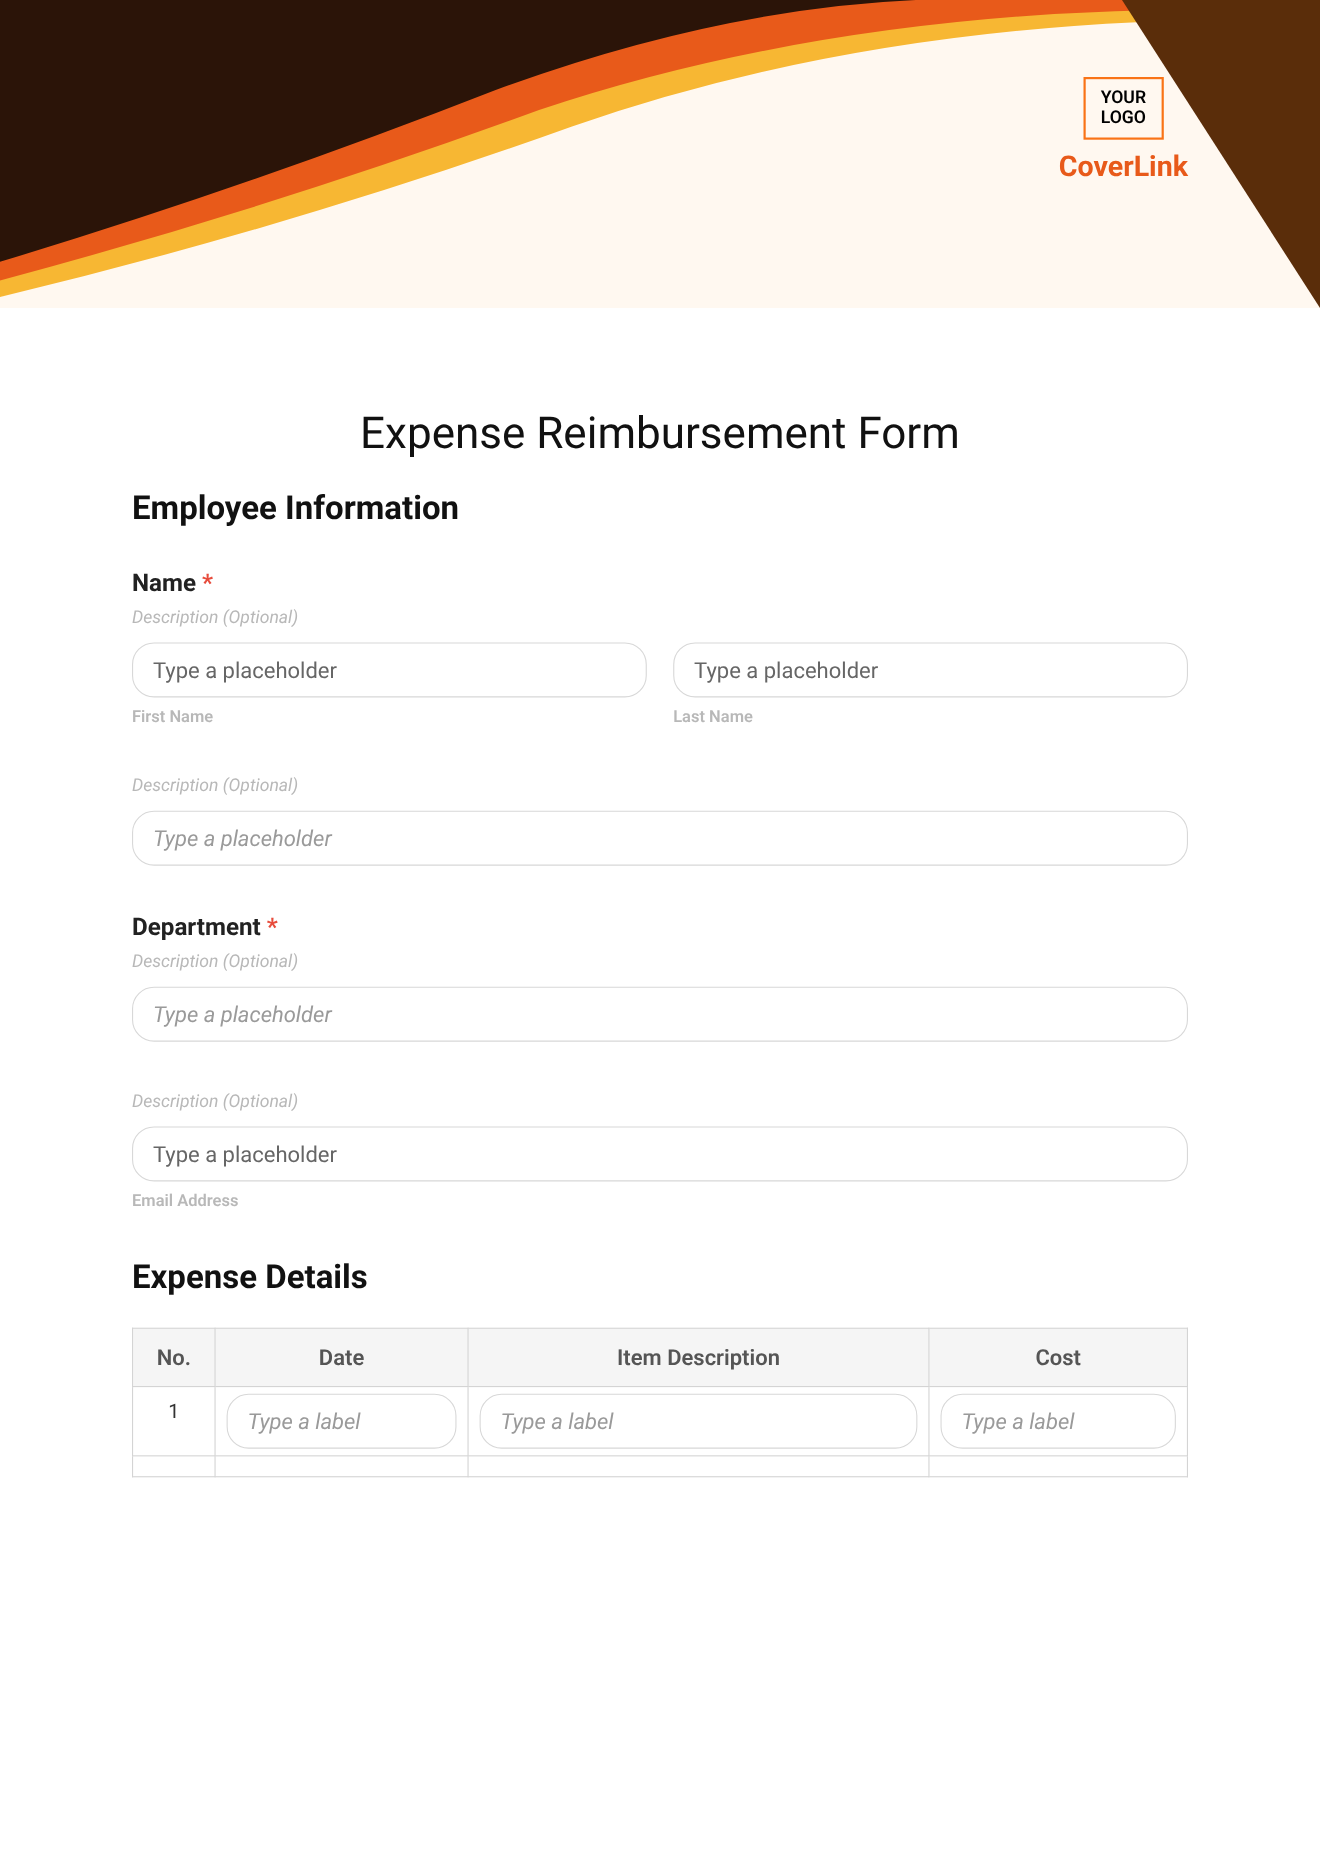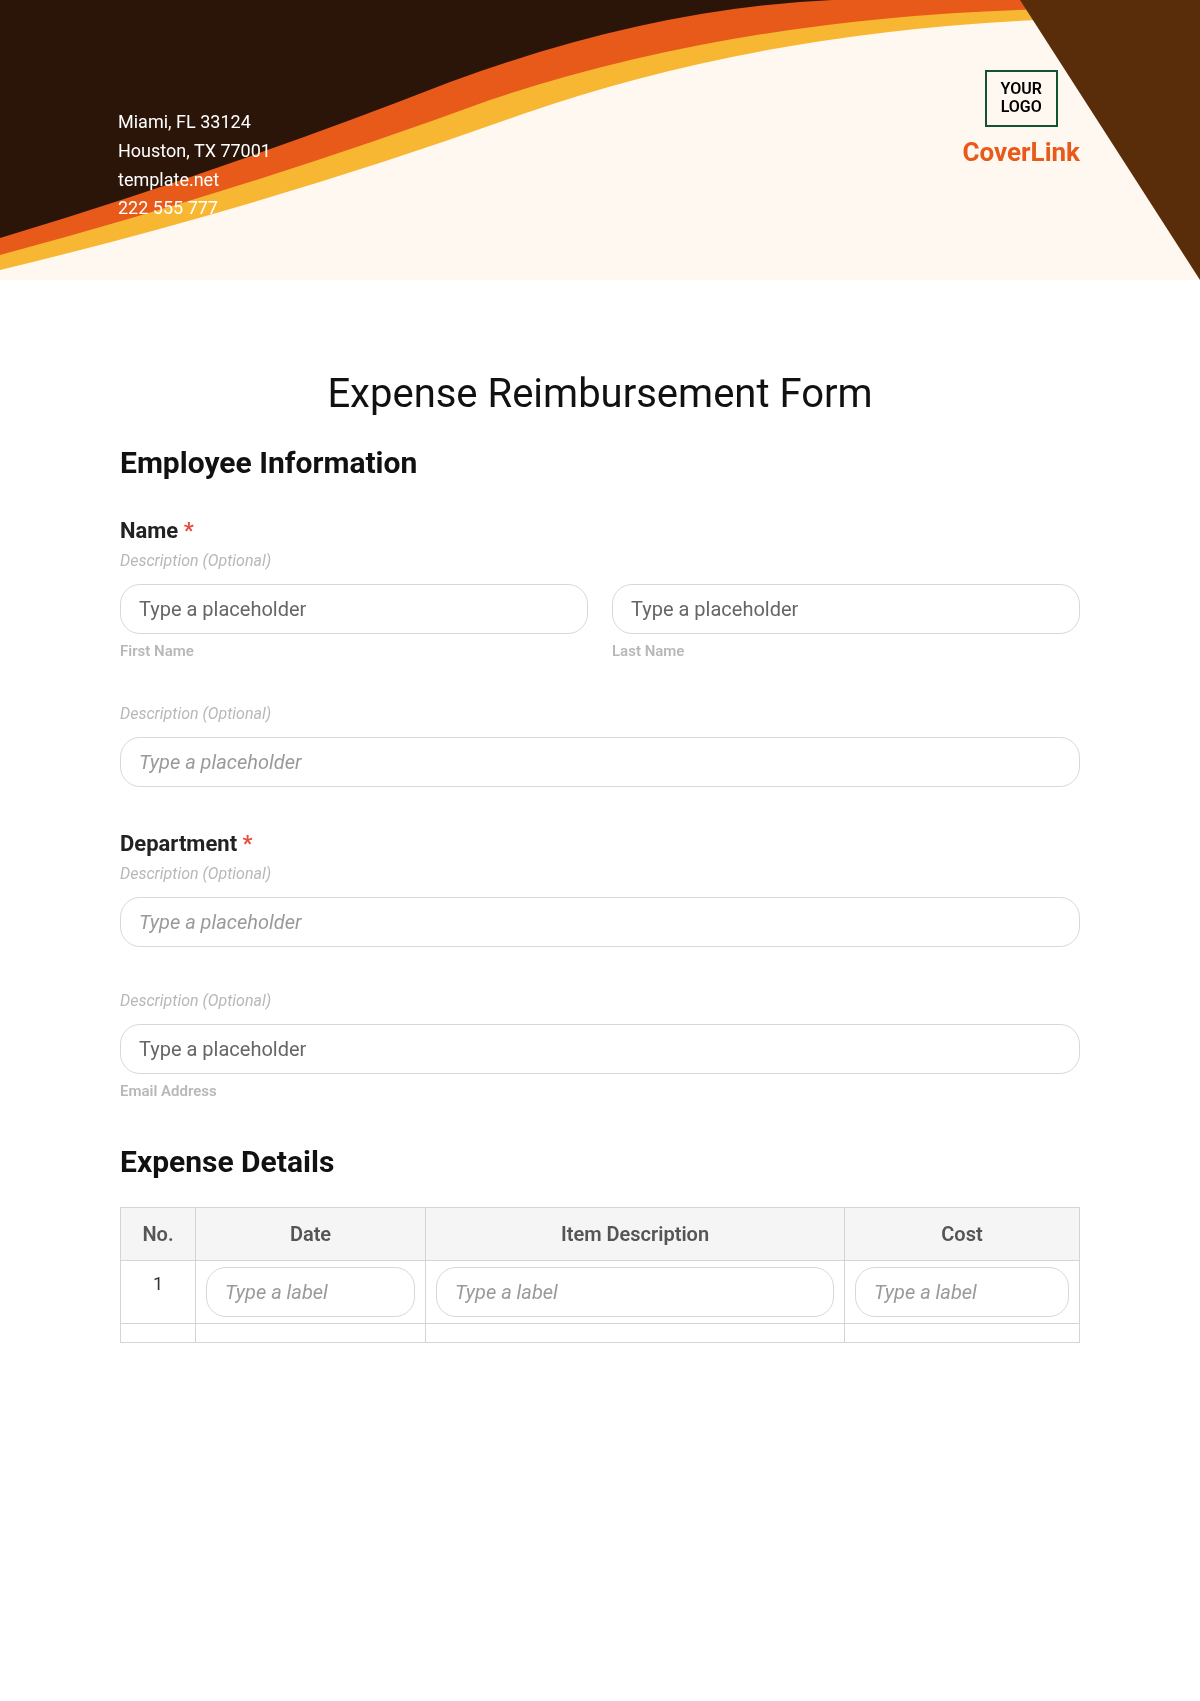--- a/index.html
+++ b/index.html
@@ -24,21 +24,21 @@
   z-index: 10;
 }
 .logo-wrap {
   position: absolute;
   top: 70px;
   right: 120px;
   text-align: center;
   z-index: 10;
 }
 .logo-box {
-  border: 2px solid #14532d;
+  border: 2px solid #f97316;
   padding: 8px 14px;
   font-size: 16px;
   font-weight: 600;
   line-height: 1.15;
   display: inline-block;
   margin-bottom: 10px;
   background: #fff8f0;
 }
 .brand {
   color: #e85a1a;
@@ -87,26 +87,20 @@
 </head>
 <body>
 
 <div class="banner">
   <svg width="1200" height="280" viewBox="0 0 1200 280">
     <path d="M0,0 L1200,0 L1200,18 Q820,10 520,115 Q270,205 0,270 Z" fill="#f7b733"></path>
     <path d="M0,0 L1200,0 L1200,10 Q800,-4 490,100 Q250,188 0,255 Z" fill="#e85a1a"></path>
     <path d="M0,0 L920,0 Q700,-10 450,82 Q225,170 0,238 Z" fill="#2b1408"></path>
     <path d="M1020,0 L1200,0 L1200,280 Z" fill="#5a2d0a"></path>
   </svg>
-  <div class="address">
-    <div>Miami, FL 33124</div>
-    <div>Houston, TX 77001</div>
-    <div>template.net</div>
-    <div>222 555 777</div>
-  </div>
   <div class="logo-wrap">
     <div class="logo-box">
       <span>YOUR</span><br>
       <span>LOGO</span>
     </div>
     <div class="brand">CoverLink</div>
   </div>
 </div>
 
 <div class="content">

